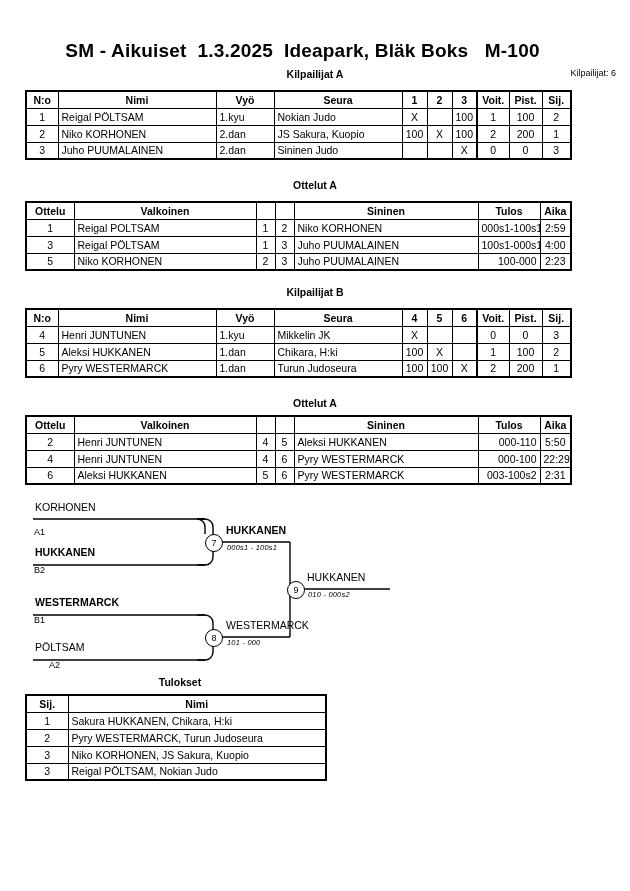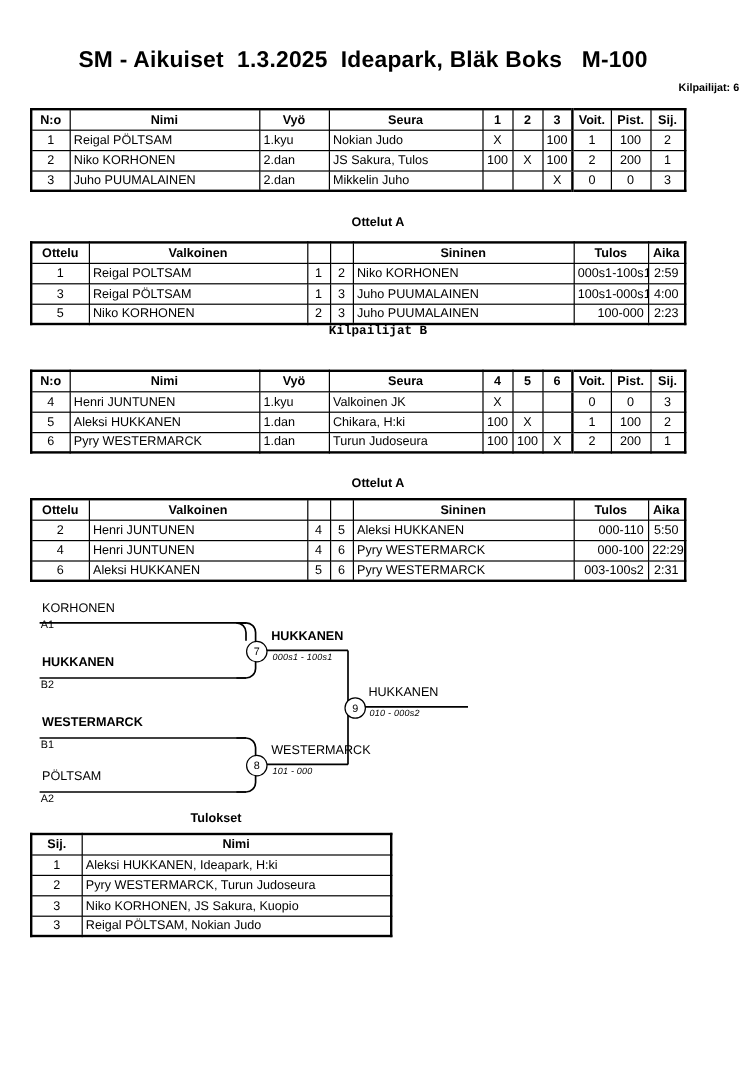--- a/index.html
+++ b/index.html
@@ -4,21 +4,21 @@
 <style>
   html,body{margin:0;padding:0;background:#fff;}
   body{width:630px;height:891px;position:relative;
        font-family:"Liberation Sans","DejaVu Sans",sans-serif;
        color:#000;-webkit-font-smoothing:none;}
   .page{position:relative;width:630px;height:891px;overflow:hidden;}
 
   
   .doc-title{position:absolute;left:0;top:40px;width:605px;text-align:center;
              font-size:19px;font-weight:bold;letter-spacing:0.2px;white-space:pre;}
-  .competitors-count{position:absolute;right:14px;top:68px;font-size:9px;font-weight:bold;}
+  .competitors-count{position:absolute;right:14px;top:68px;font-size:9px;font-weight:normal;}
 
   .section-caption{position:absolute;width:100%;text-align:center;font-size:10.5px;font-weight:bold;}
 
   
   table.grid{position:absolute;border-collapse:collapse;background:#fff;
              border:2px solid #000;table-layout:fixed;}
   table.grid td,table.grid th{border:1px solid #000;font-size:10.5px;
              padding:1px 3px;height:17px;box-sizing:border-box;
              overflow:hidden;white-space:nowrap;font-weight:normal;}
   table.grid th{font-weight:bold;text-align:center;}
@@ -39,20 +39,21 @@
           text-align:center;border-radius:50%;background:#fff;border:1px solid #000;}
 </style>
 </head>
 <body>
 
 <div class="page">
 
   <div class="doc-title">SM - Aikuiset  1.3.2025  Ideapark, Bläk Boks   M-100</div>
   <div class="competitors-count">Kilpailijat: 6</div>
 
+  <div class="section-caption" style="top:68px;">Kilpailijat A</div>
 
   <table class="grid" style="left:25px;top:90px;width:493px;">
     <colgroup>
       <col style="width:32px">
         <col style="width:158px">
         <col style="width:58px">
         <col style="width:128px">
       <col style="width:25px">
         <col style="width:25px">
         <col style="width:25px">
@@ -84,33 +85,33 @@
           <td class="c"></td>
           <td class="c">100</td>
           <td class="c thickleft">1</td>
           <td class="c">100</td>
           <td class="c">2</td>
         </tr>
         <tr>
           <td class="c">2</td>
           <td class="l">Niko KORHONEN</td>
           <td class="l">2.dan</td>
-          <td class="l">JS Sakura, Tulos</td>
+          <td class="l">JS Sakura, Kuopio</td>
           <td class="c">100</td>
           <td class="c">X</td>
           <td class="c">100</td>
           <td class="c thickleft">2</td>
           <td class="c">200</td>
           <td class="c">1</td>
         </tr>
         <tr>
           <td class="c">3</td>
           <td class="l">Juho PUUMALAINEN</td>
           <td class="l">2.dan</td>
-          <td class="l">Mikkelin Juho</td>
+          <td class="l">Sininen Judo</td>
           <td class="c"></td>
           <td class="c"></td>
           <td class="c">X</td>
           <td class="c thickleft">0</td>
           <td class="c">0</td>
           <td class="c">3</td>
         </tr>
       </tbody>
   </table>
 
@@ -161,21 +162,21 @@
           <td class="l b">Niko KORHONEN</td>
           <td class="c">2</td>
           <td class="c">3</td>
           <td class="l">Juho PUUMALAINEN</td>
           <td class="r">100-000</td>
           <td class="c">2:23</td>
         </tr>
       </tbody>
   </table>
 
-  <div class="section-caption" style="top:270px;font-family:Liberation Mono, monospace;">Kilpailijat B</div>
+  <div class="section-caption" style="top:286px;">Kilpailijat B</div>
 
   <table class="grid" style="left:25px;top:308px;width:493px;">
     <colgroup>
       <col style="width:32px">
         <col style="width:158px">
         <col style="width:58px">
         <col style="width:128px">
       <col style="width:25px">
         <col style="width:25px">
         <col style="width:25px">
@@ -195,21 +196,21 @@
       <th class="c thickleft">Voit.</th>
       <th class="c">Pist.</th>
       <th class="c">Sij.</th>
     </tr>
       </thead>
     <tbody id="pool-b-body">
         <tr>
           <td class="c">4</td>
           <td class="l">Henri JUNTUNEN</td>
           <td class="l">1.kyu</td>
-          <td class="l">Valkoinen JK</td>
+          <td class="l">Mikkelin JK</td>
           <td class="c">X</td>
           <td class="c"></td>
           <td class="c"></td>
           <td class="c thickleft">0</td>
           <td class="c">0</td>
           <td class="c">3</td>
         </tr>
         <tr>
           <td class="c">5</td>
           <td class="l">Aleksi HUKKANEN</td>
@@ -307,30 +308,30 @@
       <line x1="221" y1="47" x2="290" y2="47" stroke="#000" stroke-width="1.4"></line>
 
       <line x1="221" y1="142" x2="290" y2="142" stroke="#000" stroke-width="1.4"></line>
 
       <line x1="290" y1="47" x2="290" y2="142" stroke="#000" stroke-width="1.4"></line>
 
       <line x1="303" y1="94" x2="390" y2="94" stroke="#000" stroke-width="1.4"></line>
     </svg>
 
     <div class="bk-name" style="left:35px;top:6px;">KORHONEN</div>
-    <div class="bk-seed" style="left:34px;top:20px;">A1</div>
+    <div class="bk-seed" style="left:34px;top:32px;">A1</div>
 
     <div class="bk-name bold" style="left:35px;top:51px;">HUKKANEN</div>
     <div class="bk-seed" style="left:34px;top:70px;">B2</div>
 
     <div class="bk-name bold" style="left:35px;top:101px;">WESTERMARCK</div>
     <div class="bk-seed" style="left:34px;top:120px;">B1</div>
 
     <div class="bk-name" style="left:35px;top:146px;">PÖLTSAM</div>
-    <div class="bk-seed" style="left:34px;top:165px;">A2</div>
+    <div class="bk-seed" style="left:49px;top:165px;">A2</div>
 
     <div class="bk-num" style="left:205px;top:39px;">7</div>
     <div class="bk-name bold" style="left:226px;top:29px;">HUKKANEN</div>
     <div class="bk-score" style="left:227px;top:48px;">000s1 - 100s1</div>
 
     <div class="bk-num" style="left:205px;top:134px;">8</div>
     <div class="bk-name" style="left:226px;top:124px;">WESTERMARCK</div>
     <div class="bk-score" style="left:227px;top:143px;">101 - 000</div>
 
     <div class="bk-num" style="left:287px;top:86px;">9</div>
@@ -347,21 +348,21 @@
       </colgroup>
     <thead>
         <tr>
       <th class="c">Sij.</th>
       <th class="c">Nimi</th>
     </tr>
       </thead>
     <tbody id="results-body">
         <tr>
           <td class="c">1</td>
-          <td class="l">Aleksi HUKKANEN, Ideapark, H:ki</td>
+          <td class="l">Sakura HUKKANEN, Chikara, H:ki</td>
         </tr>
         <tr>
           <td class="c">2</td>
           <td class="l">Pyry WESTERMARCK, Turun Judoseura</td>
         </tr>
         <tr>
           <td class="c">3</td>
           <td class="l">Niko KORHONEN, JS Sakura, Kuopio</td>
         </tr>
         <tr>

